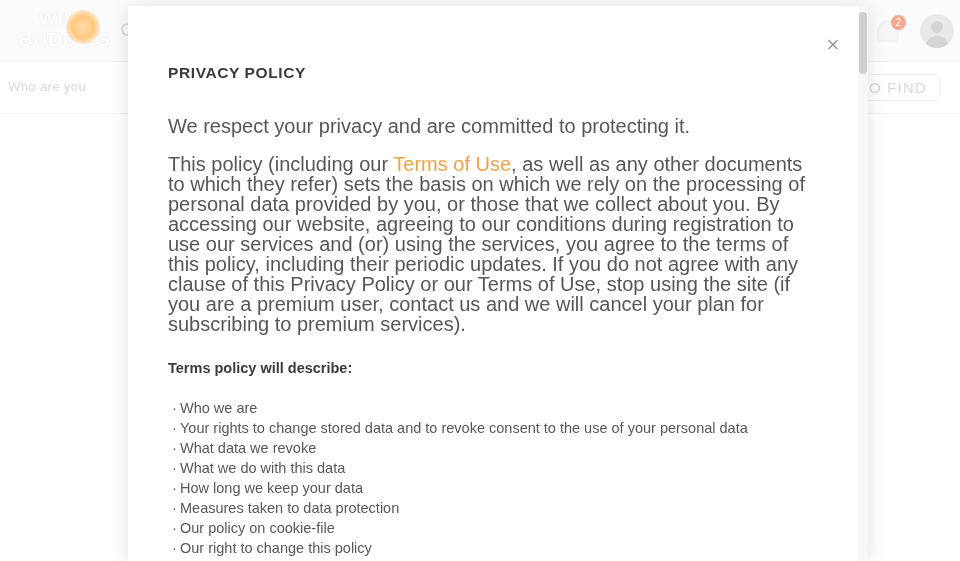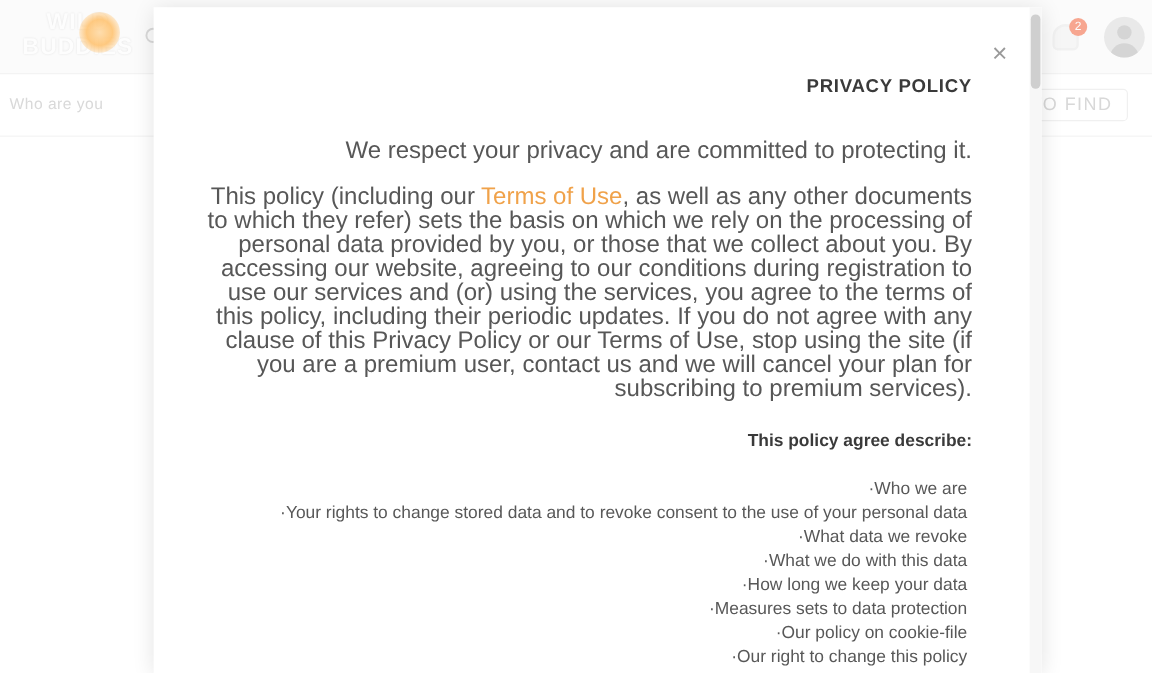--- a/index.html
+++ b/index.html
@@ -225,21 +225,20 @@
   }
   .modal-content {
     position: absolute;
     left: 0;
     top: 0;
     right: 18px;
     height: 555px;
     padding: 58px 40px 20px 40px;
     box-sizing: border-box;
     overflow: hidden;
-    text-align: right;
   }
   h1.policy-title {
     margin: 0 0 34px 0;
     font-size: 15.5px;
     font-weight: bold;
     letter-spacing: 0.6px;
     color: #3a3a3a;
   }
   p.para {
     margin: 0 0 18px 0;
@@ -327,28 +326,28 @@
   </div>
 
   <div class="modal-content">
 
     <h1 class="policy-title">PRIVACY POLICY</h1>
 
     <p class="para">We respect your privacy and are committed to protecting it.</p>
 
     <p class="para long"><span>This policy (including our </span><a class="inline-link" href="#">Terms of Use</a><span>, as well as any other documents to which they refer) sets the basis on which we rely on the processing of personal data provided by you, or those that we collect about you. By accessing our website, agreeing to our conditions during registration to use our services and (or) using the services, you agree to the terms of this policy, including their periodic updates. If you do not agree with any clause of this Privacy Policy or our Terms of Use, stop using the site (if you are a premium user, contact us and we will cancel your plan for subscribing to premium services).</span></p>
 
-    <p class="describe-head">This policy agree describe:</p>
+    <p class="describe-head">Terms policy will describe:</p>
 
     <ul class="bullets">
       <li>Who we are</li>
       <li>Your rights to change stored data and to revoke consent to the use of your personal data</li>
       <li>What data we revoke</li>
       <li>What we do with this data</li>
       <li>How long we keep your data</li>
-      <li>Measures sets to data protection</li>
+      <li>Measures taken to data protection</li>
       <li>Our policy on cookie-file</li>
       <li>Our right to change this policy</li>
       <li>Special taken for children and data</li>
     </ul>
 
   </div>
 </div>
 
 </body></html>

